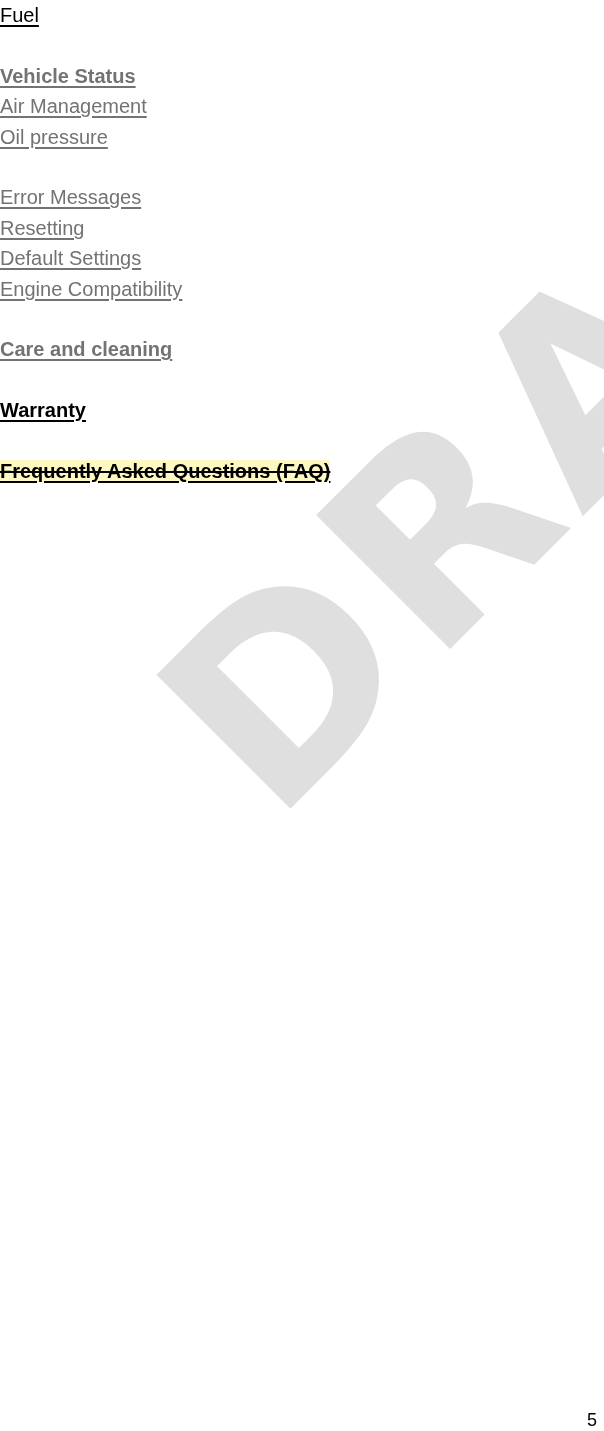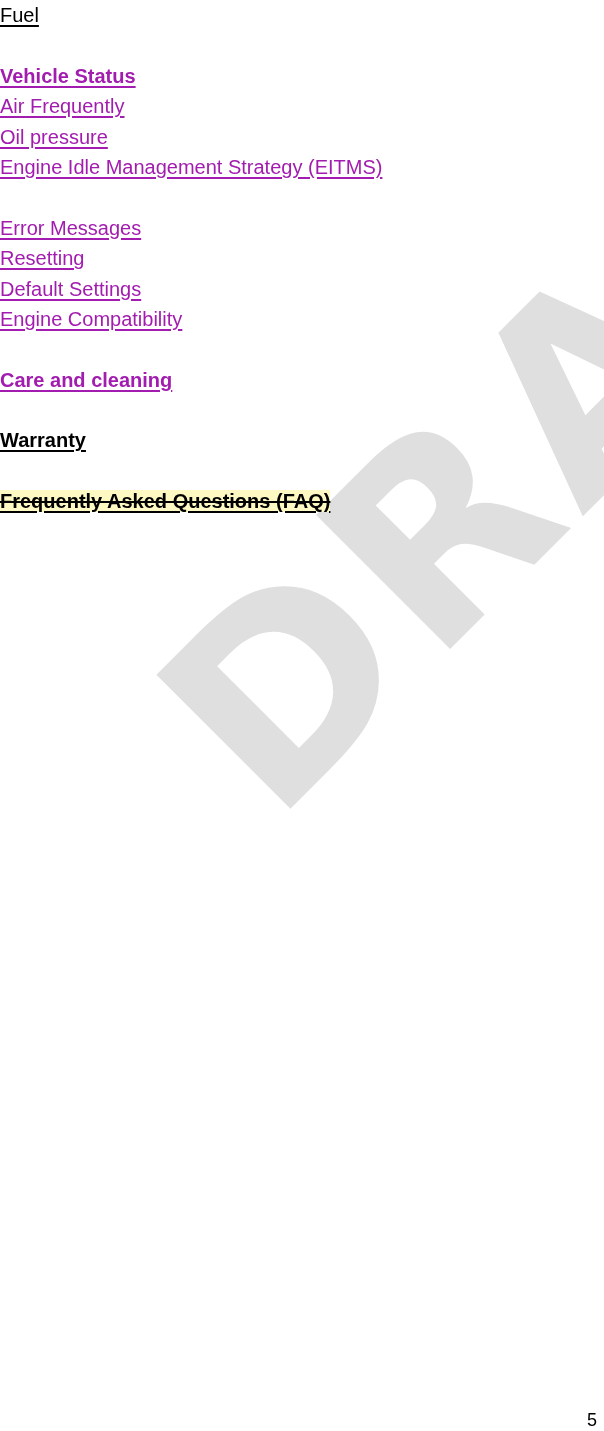--- a/index.html
+++ b/index.html
@@ -67,21 +67,21 @@
   }
 
   .entry {
     text-decoration: underline;
     text-decoration-thickness: 1.5px;
     text-underline-offset: 3px;
     display: inline;
     text-align: center;
   }
   .entry.link {
-    color: #a21caf;
+    color: #737373;
     text-decoration: underline;
   }
   .entry.plain {
     color: #000000;
   }
   .entry.bold {
     font-weight: 700;
   }
   .entry.hl {
     color: #000000;
@@ -111,23 +111,22 @@
 <div id="page">
 
   <div id="watermark-layer">
     <div id="watermark-text">DRAFT</div>
   </div>
 
   <div id="content">
       <div class="toc-line"><span class="entry plain">Fuel</span></div>
       <div class="toc-line blank"></div>
       <div class="toc-line"><span class="entry link bold">Vehicle Status</span></div>
-      <div class="toc-line"><span class="entry link">Air Frequently</span></div>
+      <div class="toc-line"><span class="entry link">Air Management</span></div>
       <div class="toc-line"><span class="entry link">Oil pressure</span></div>
-      <div class="toc-line"><span class="entry link">Engine Idle Management Strategy (EITMS)</span></div>
       <div class="toc-line blank"></div>
       <div class="toc-line"><span class="entry link">Error Messages</span></div>
       <div class="toc-line"><span class="entry link">Resetting</span></div>
       <div class="toc-line"><span class="entry link">Default Settings</span></div>
       <div class="toc-line"><span class="entry link">Engine Compatibility</span></div>
       <div class="toc-line blank"></div>
       <div class="toc-line"><span class="entry link bold">Care and cleaning</span></div>
       <div class="toc-line blank"></div>
       <div class="toc-line"><span class="entry plain bold">Warranty</span></div>
       <div class="toc-line blank"></div>

